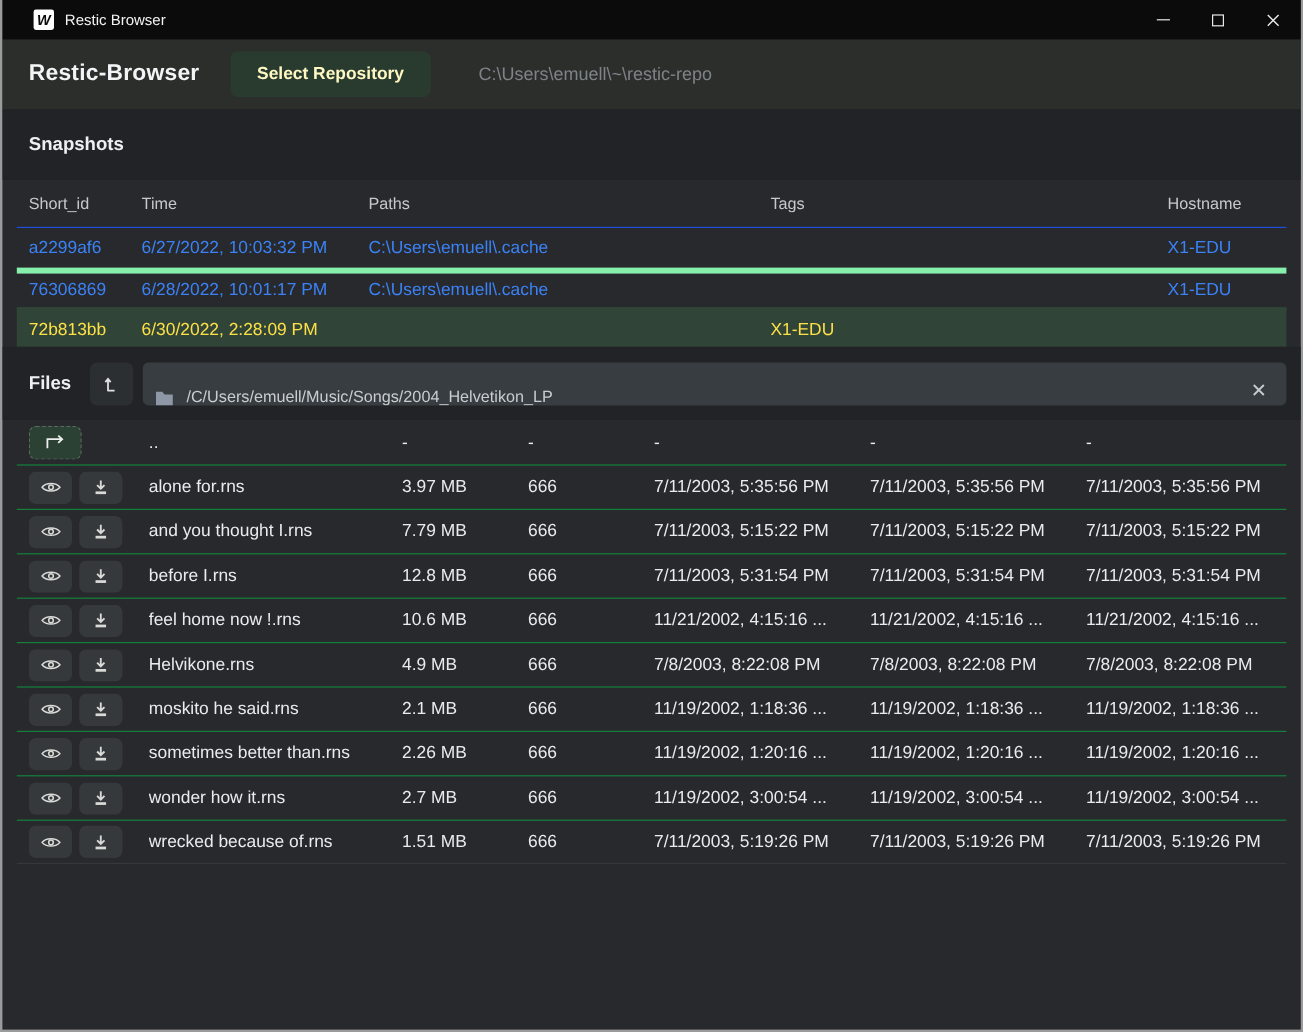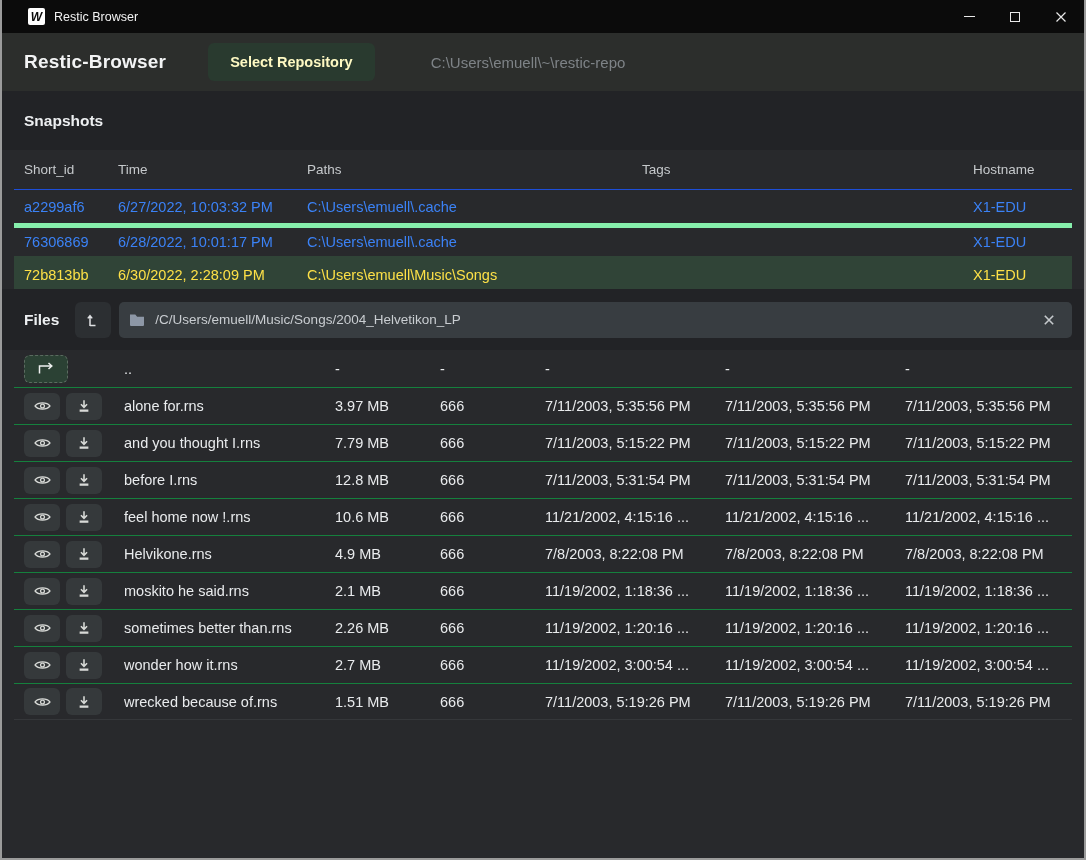--- a/index.html
+++ b/index.html
@@ -19,21 +19,21 @@
     border-radius:2px; display:flex; align-items:center; justify-content:center;
     font-weight:bold; font-style:italic; font-size:12px; }
   .title-text{ margin-left:9px; font-size:12.5px; }
   .win-controls{ margin-left:auto; display:flex; height:100%; }
   .win-btn{ width:46px; height:100%; background:transparent; border:none; display:flex;
     align-items:center; justify-content:center; cursor:default; }
   .glyph-min{ width:11px; height:1px; background:#e9e9e9; display:block; }
   .glyph-max{ width:10px; height:10px; border:1.5px solid #e9e9e9; display:block; }
 
   
-  .toolbar{ flex:0 0 58px; background:#2c2e2c; display:flex; align-items:center;gap:16px; }
+  .toolbar{ flex:0 0 58px; background:#2c2e2c; display:flex; align-items:center; }
   .app-title{ margin-left:22px; font-size:19px; font-weight:bold; color:#f3f4f5; letter-spacing:.2px; }
   .select-repo-btn{ margin-left:26px; height:38px; padding:0 22px; background:#293a2f;
     border:none; border-radius:6px; color:#fef9c3; font-weight:bold; font-size:14.5px;
     font-family:inherit; }
   .repo-path{ margin-left:40px; font-size:15px; color:#7e8387; }
 
   
   .section-band{ flex:0 0 59px; background:#222326; display:flex; align-items:center; }
   .section-heading{ margin-left:22px; font-size:15.5px; font-weight:bold; color:#edeff1; }
 
@@ -48,21 +48,21 @@
     font-size:14.5px; color:#3b82f6; }
   .snap-row + .snap-row{ border-top:5px solid #86efac; }
   .snap-row.selected{ background:#304437; color:#fde047; border-top-color:#304437; }
   .snap-row span, .file-row span{ white-space:nowrap; overflow:hidden; }
 
   .files-band{ flex:0 0 61px; background:#222326; display:flex; align-items:center; padding:0 12px; }
   .files-label{ margin-left:10px; font-size:15.5px; font-weight:bold; color:#edeff1; }
   .up-btn{ margin-left:16px; width:36px; height:36px; flex:0 0 36px; background:#2c2f32;
     border:none; border-radius:6px; display:flex; align-items:center; justify-content:center; }
   .path-input{ flex:1; margin-left:8px; height:36px; background:#383d41; border-radius:5px;
-    display:flex; align-items:center; padding:0 10px; }
+    display:flex; align-items:flex-end; padding:0 10px; }
   .path-text{ flex:1; margin-left:10px; font-size:13.5px; color:#c9cdd1;
     white-space:nowrap; overflow:hidden; }
   .clear-btn{ width:26px; height:26px; background:transparent; border:none;
     display:flex; align-items:center; justify-content:center; }
 
   .files-table{ flex:1; display:flex; flex-direction:column; }
   .file-row{ height:37px; align-items:center; margin:0 12px; padding:0 10px;
     font-size:14.5px; color:#e9ebed; }
   .file-row + .file-row{ border-top:1px solid #15803d; }
   .file-row:last-of-type{ border-bottom:1px solid #35373a; }
@@ -124,21 +124,20 @@
     <div class="grid-snap snap-row">
       <span>76306869</span>
       <span>6/28/2022, 10:01:17 PM</span>
       <span>C:\Users\emuell\.cache</span>
       <span></span>
       <span>X1-EDU</span>
     </div>
     <div class="grid-snap snap-row selected">
       <span>72b813bb</span>
       <span>6/30/2022, 2:28:09 PM</span>
-      <span>C:\Users\emuell\Music\Songs</span>
       <span></span>
       <span>X1-EDU</span>
     </div>
   </div>
 
   <div class="files-band">
     <span class="files-label">Files</span>
     <button class="up-btn">
       <svg width="16" height="16" viewBox="0 0 16 16">
         <path d="M5 13.5 H10.5 M5 14 V4 M2.8 6.4 L5 3.7 L7.2 6.4" fill="none" stroke="#dfe1e3" stroke-width="1.5"></path>

